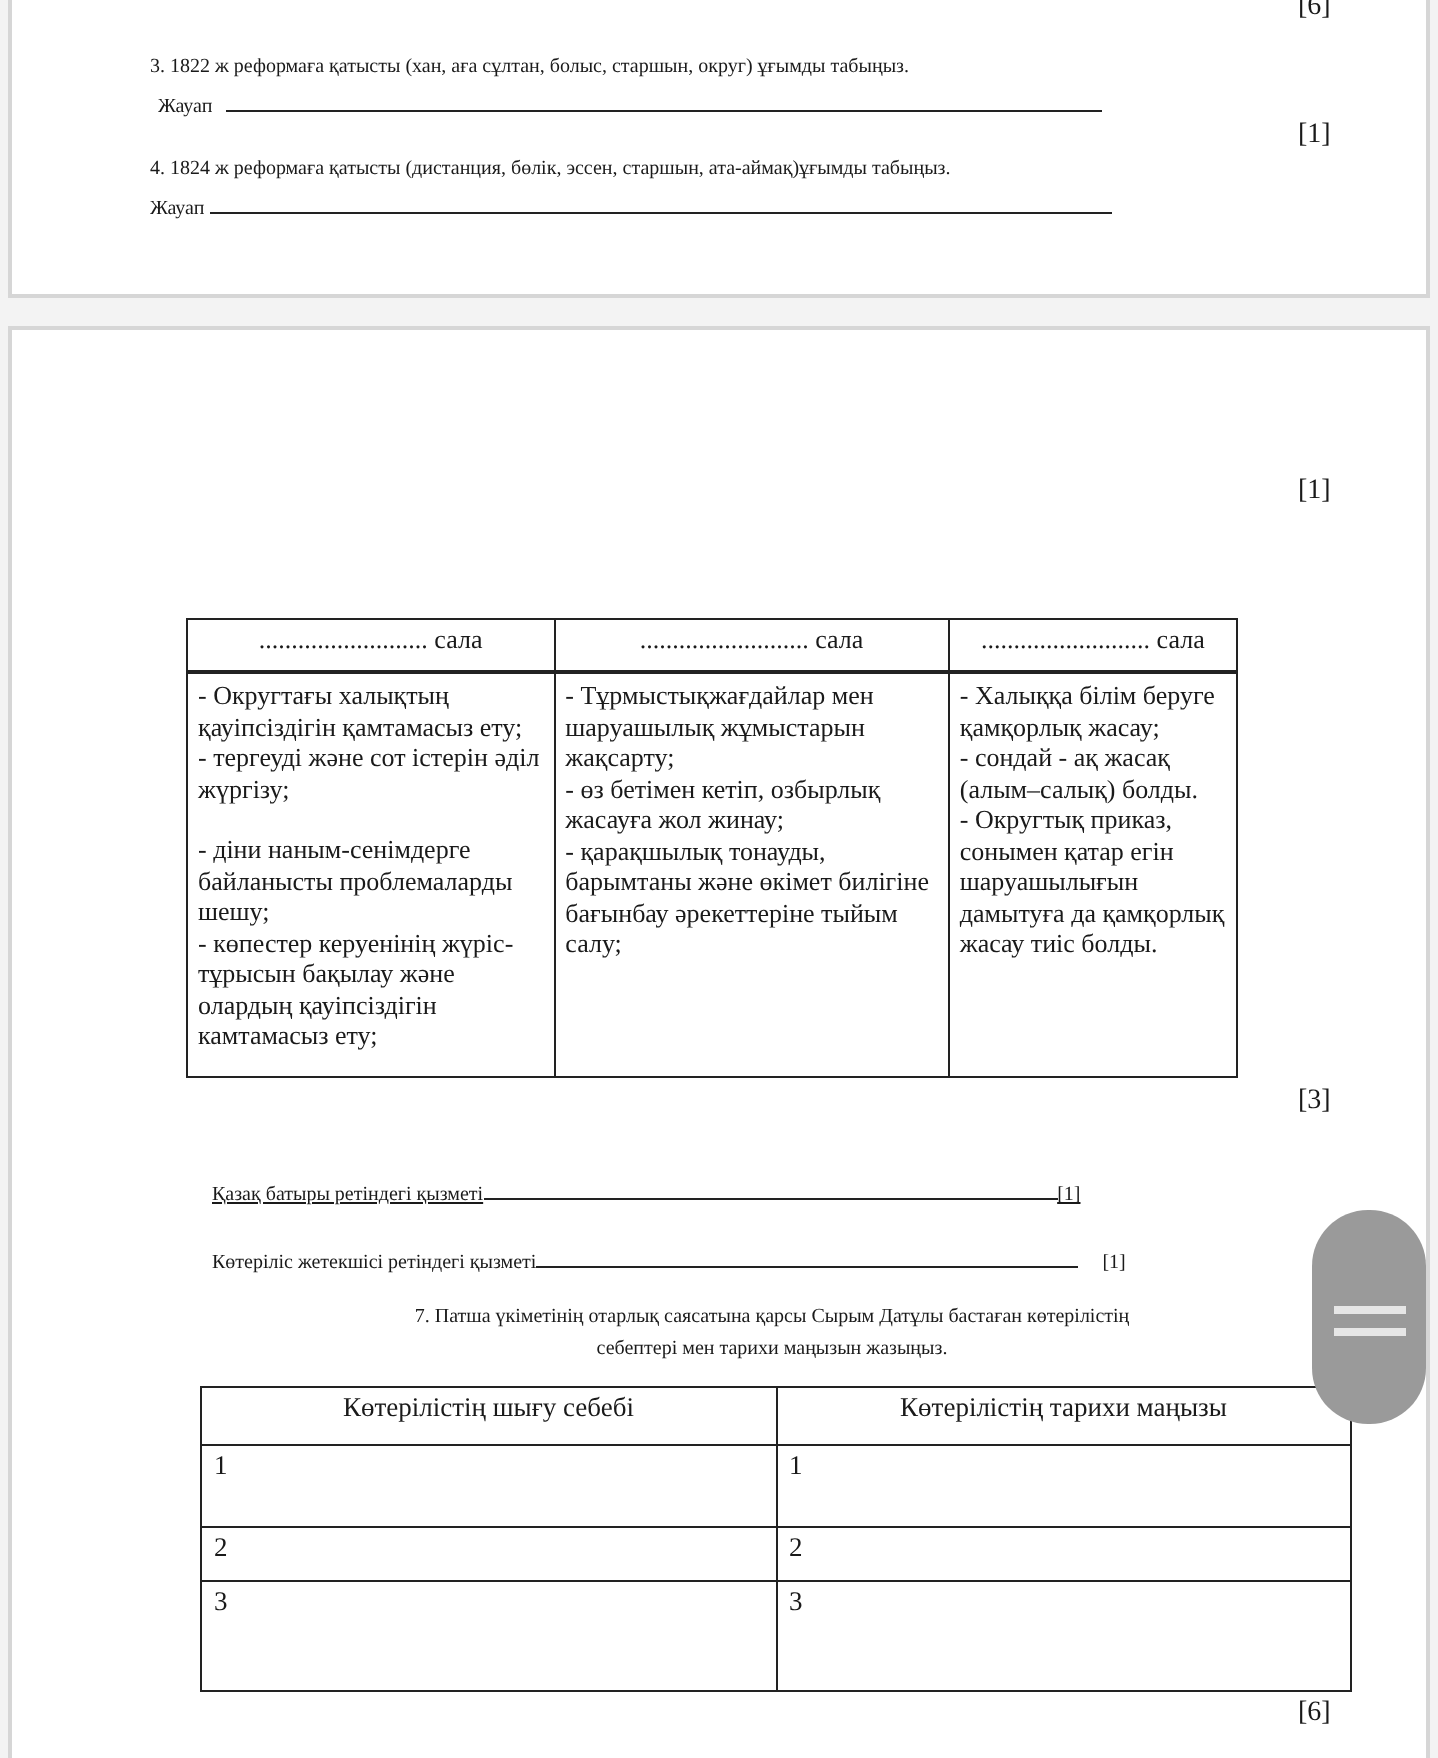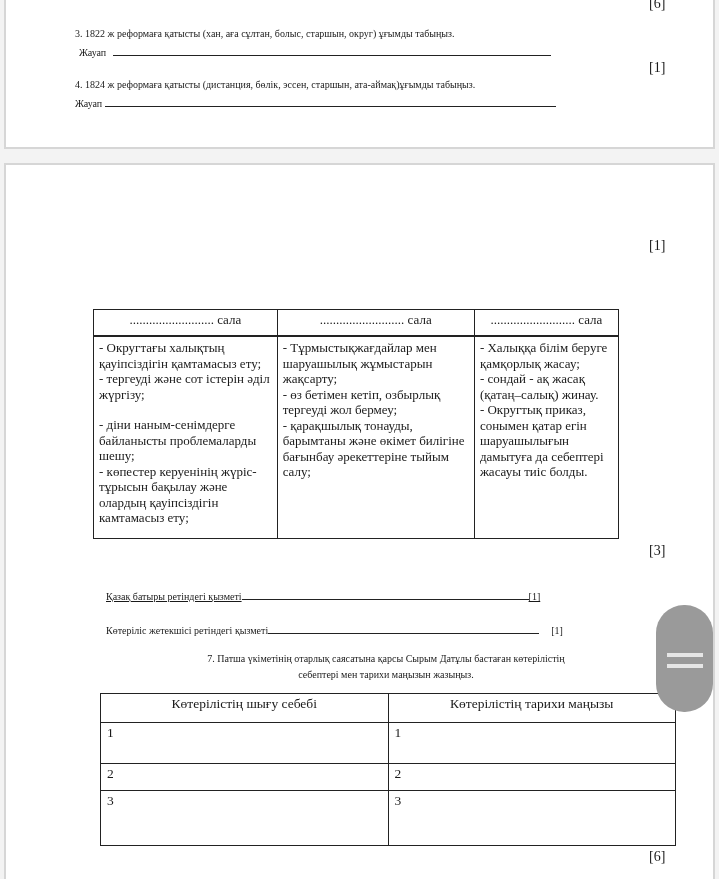--- a/index.html
+++ b/index.html
@@ -87,27 +87,27 @@
       <tr>
         <td>
           <span class="cell-line">- Округтағы халықтың қауіпсіздігін қамтамасыз ету;</span>
           <span class="cell-line">- тергеуді және сот істерін әділ жүргізу;</span>
           <span class="gap"></span>
           <span class="cell-line">- діни наным-сенімдерге байланысты проблемаларды шешу;</span>
           <span class="cell-line">- көпестер керуенінің жүріс-тұрысын бақылау және олардың қауіпсіздігін камтамасыз ету;</span>
         </td>
         <td>
           <span class="cell-line">- Тұрмыстықжағдайлар мен шаруашылық жұмыстарын жақсарту;</span>
-          <span class="cell-line">- өз бетімен кетіп, озбырлық тергеуді жол бермеу;</span>
+          <span class="cell-line">- өз бетімен кетіп, озбырлық жасауға жол жинау;</span>
           <span class="cell-line">- қарақшылық тонауды, барымтаны және өкімет билігіне бағынбау әрекеттеріне тыйым салу;</span>
         </td>
         <td>
           <span class="cell-line">- Халыққа білім беруге қамқорлық жасау;</span>
-          <span class="cell-line">- сондай - ақ жасақ (қатаң–салық) жинау.</span>
-          <span class="cell-line">- Округтық приказ, сонымен қатар егін шаруашылығын дамытуға да себептері жасауы тиіс болды.</span>
+          <span class="cell-line">- сондай - ақ жасақ (алым–салық) болды.</span>
+          <span class="cell-line">- Округтық приказ, сонымен қатар егін шаруашылығын дамытуға да қамқорлық жасау тиіс болды.</span>
         </td>
       </tr>
     </tbody>
   </table>
 
   <span class="abs mark" style="left:643px; top:378px;">[3]</span>
 
   <span class="abs" style="left:100px; top:421px;text-decoration:underline;">
     <span>Қазақ батыры ретіндегі қызметі</span><span class="blank" style="width:287px;"></span><span>[1]</span>
   </span>

